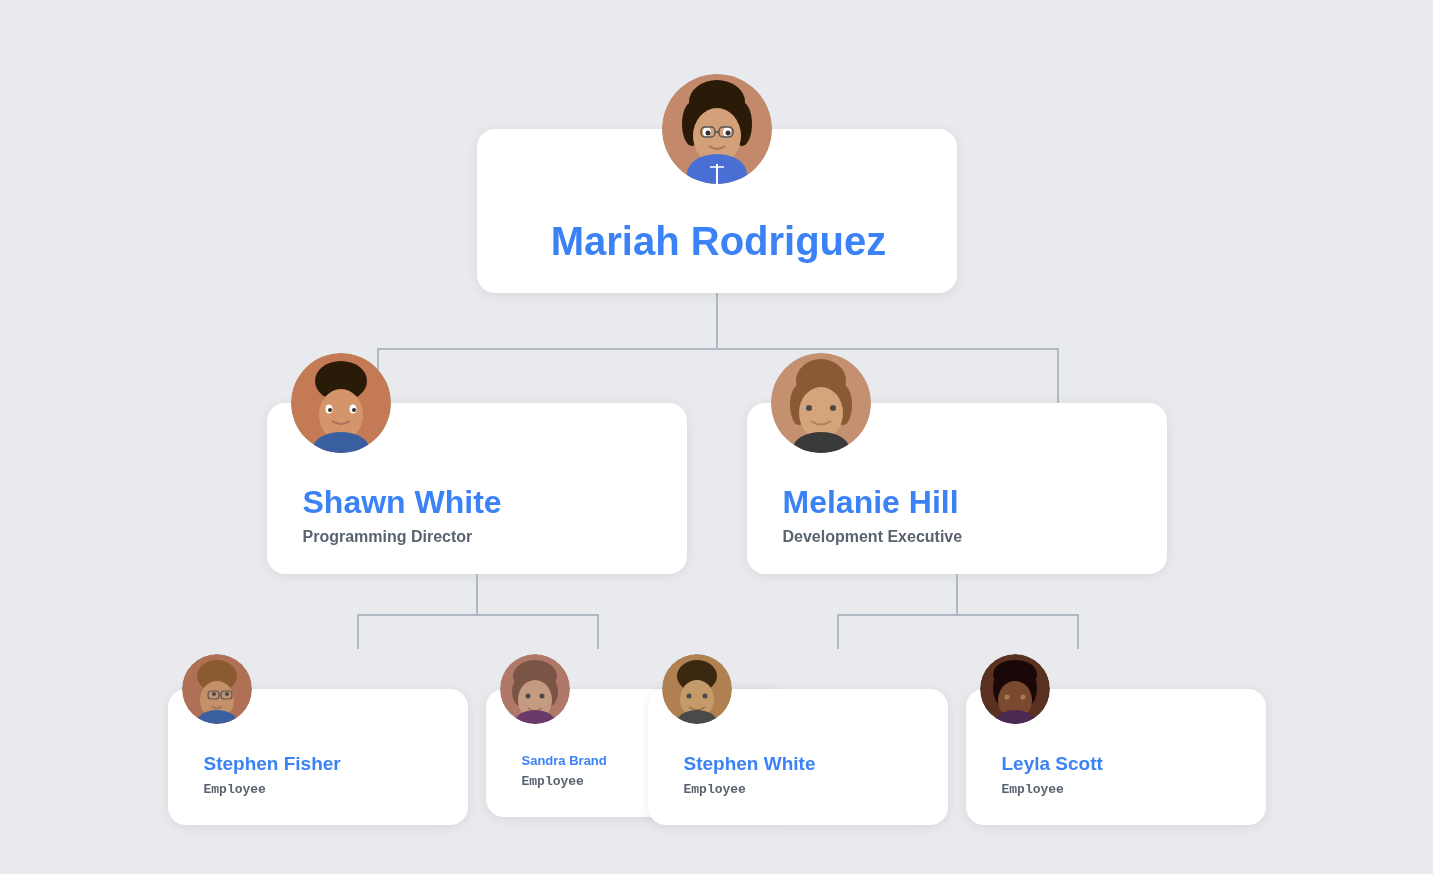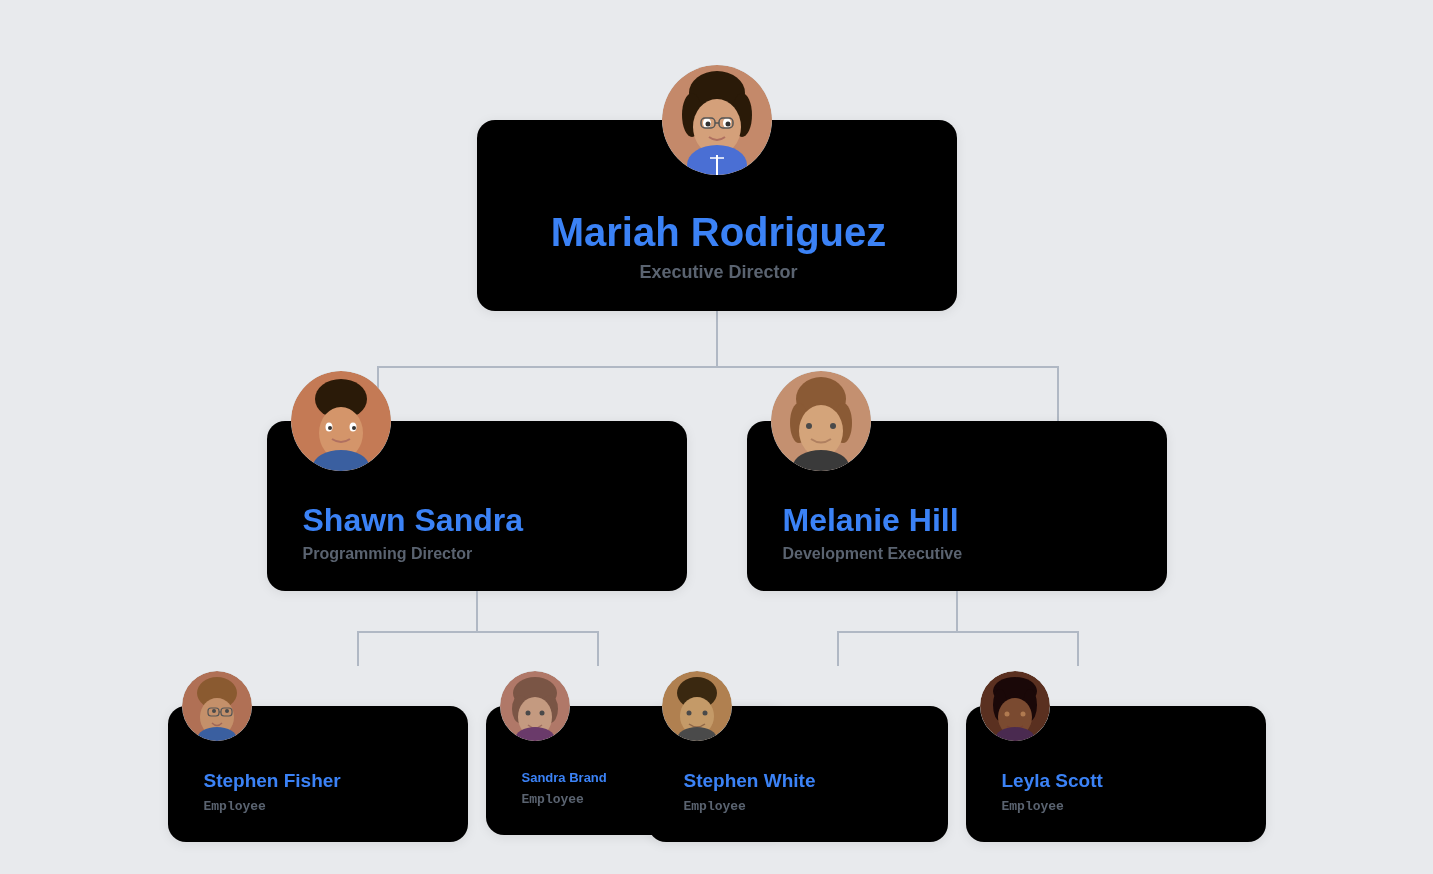--- a/index.html
+++ b/index.html
@@ -19,21 +19,21 @@
       display: flex;
       flex-direction: column;
       align-items: center;
       width: 100%;
       padding: 40px 20px;
       gap: 0;
     }
 
     
     .card {
-      background: #000000;
+      background: #ffffff;
       border-radius: 18px;
       box-shadow: 0 2px 12px rgba(0,0,0,0.08);
       position: relative;
       display: flex;
       flex-direction: column;
       align-items: flex-start;
       padding: 28px 32px 28px 36px;
     }
 
     .card .avatar {
@@ -217,21 +217,20 @@
           <line x1="53" y1="58" x2="57" y2="58" stroke="#555" stroke-width="1.5"></line>
 
           <path d="M47 72 Q55 78 63 72" stroke="#b07060" stroke-width="2" fill="none"></path>
 
           <ellipse cx="55" cy="100" rx="30" ry="20" fill="#4a6fd4"></ellipse>
           <line x1="55" y1="90" x2="55" y2="110" stroke="white" stroke-width="2"></line>
           <line x1="48" y1="93" x2="62" y2="93" stroke="white" stroke-width="1.5"></line>
         </svg>
       </div>
       <div class="name">Mariah Rodriguez</div>
-      <div class="role">Executive Director</div>
     </div>
   </div>
 
   <div class="connector-top-to-mid"></div>
 
   <div style="position:relative; width:850px; display:flex; justify-content:center;">
 
     <div style="position:absolute; top:0; left:50%; transform:translateX(-50%); width:680px; height:2px; background:#b0b8c4;"></div>
 
     <div style="position:absolute; top:0; left:calc(50% - 340px); width:2px; height:55px; background:#b0b8c4;"></div>
@@ -250,21 +249,21 @@
             <ellipse cx="50" cy="28" rx="26" ry="20" fill="#2a1a08"></ellipse>
             <ellipse cx="50" cy="62" rx="22" ry="26" fill="#d4956a"></ellipse>
             <ellipse cx="38" cy="56" rx="3.5" ry="4.5" fill="white"></ellipse>
             <ellipse cx="62" cy="56" rx="3.5" ry="4.5" fill="white"></ellipse>
             <circle cx="39" cy="57" r="2" fill="#333"></circle>
             <circle cx="63" cy="57" r="2" fill="#333"></circle>
             <path d="M41 68 Q50 74 59 68" stroke="#b07060" stroke-width="2" fill="none"></path>
             <ellipse cx="50" cy="95" rx="28" ry="16" fill="#3a5fa0"></ellipse>
           </svg>
         </div>
-        <div class="name">Shawn Sandra</div>
+        <div class="name">Shawn White</div>
         <div class="role">Programming Director</div>
       </div>
 
       <div style="position:relative; width:340px; margin-top:0;">
         <div style="width:2px; height:40px; background:#b0b8c4; margin:0 auto;"></div>
 
         <div style="position:absolute; top:40px; left:50%; transform:translateX(-50%); width:240px; height:2px; background:#b0b8c4;"></div>
 
         <div style="position:absolute; top:40px; left:calc(50% - 120px); width:2px; height:35px; background:#b0b8c4;"></div>
 

